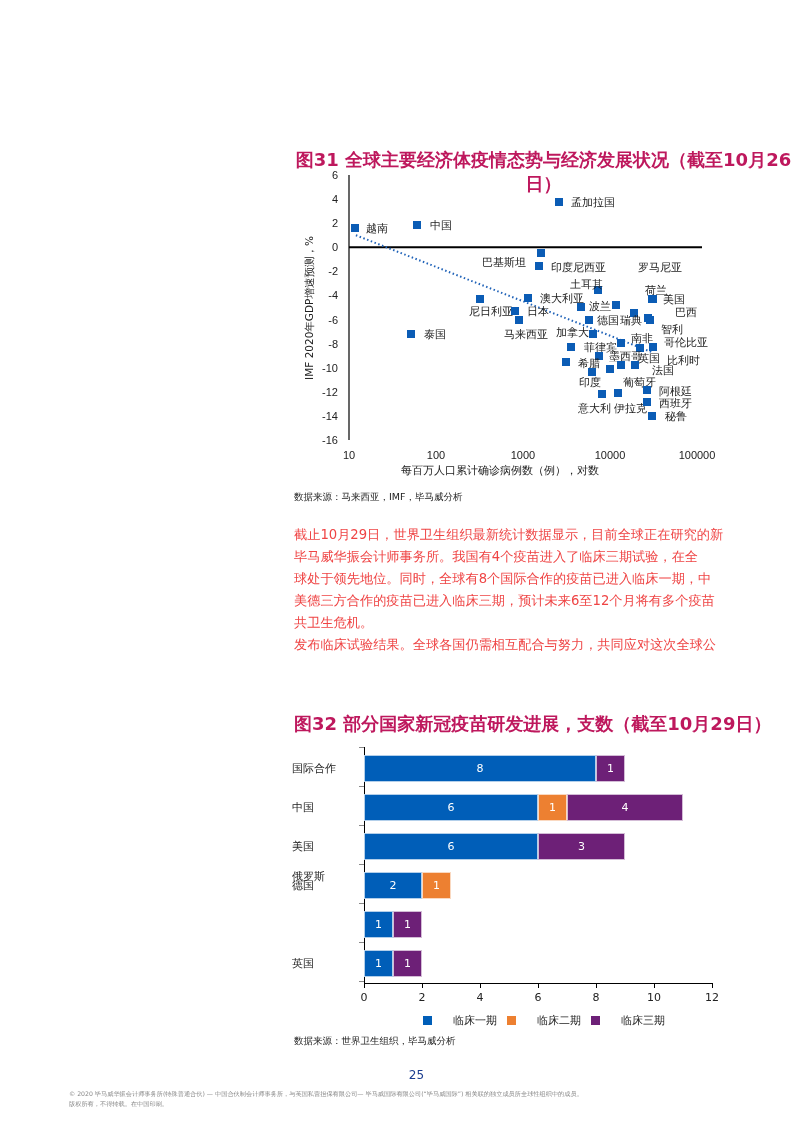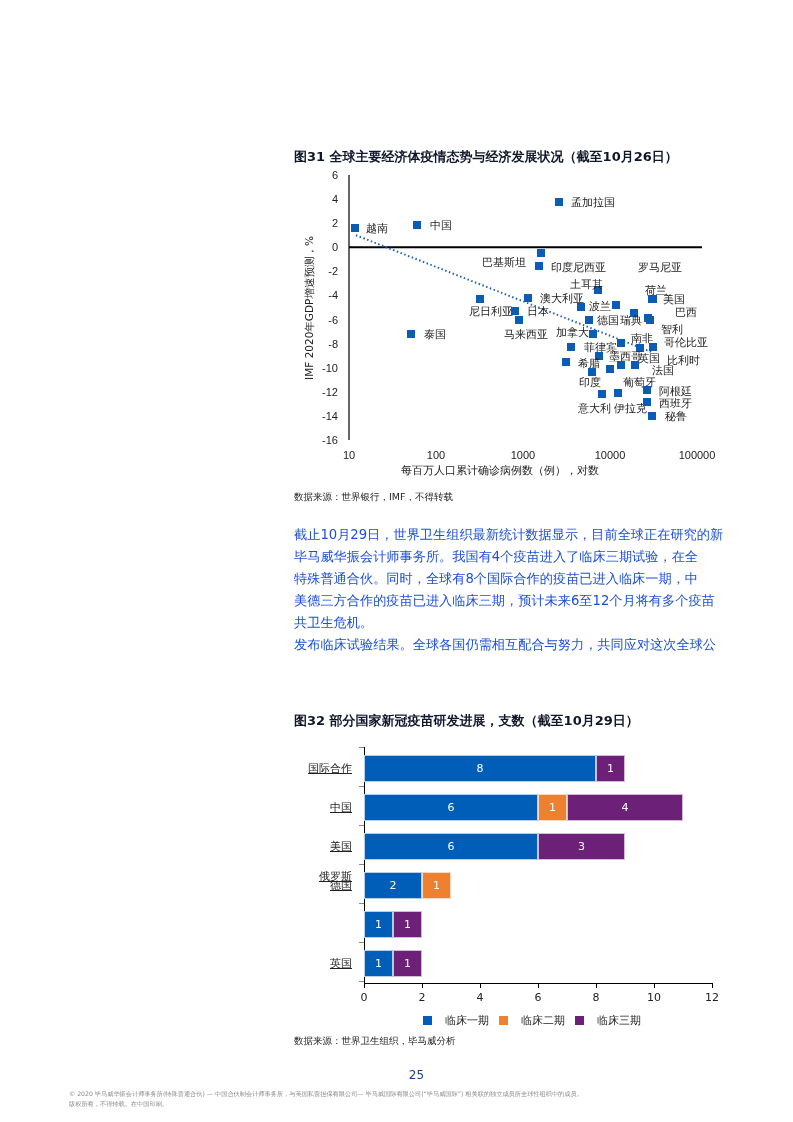--- a/index.html
+++ b/index.html
@@ -1,30 +1,30 @@
 <!DOCTYPE html>
 <html><head>
 <meta charset="utf-8">
 <style>
   html, body { margin:0; padding:0; background:#fff; }
   body { width:793px; height:1122px; position:relative; overflow:hidden;
          font-family:"DejaVu Sans", "Liberation Sans", sans-serif; color:#222; }
-  .fig-title { position:absolute; left:294px; font-size:13px; font-weight:bold; color:#0f172a; letter-spacing:0px;text-align:center; }
+  .fig-title { position:absolute; left:294px; font-size:18px; font-weight:bold; color:#be185d; letter-spacing:0px;text-align:center; }
   .source { position:absolute; left:294px; font-size:9.5px; color:#222; }
-  .para { position:absolute; left:294px; top:524px; width:450px; font-size:13.2px; line-height:22px; color:#1d4ed8; }
+  .para { position:absolute; left:294px; top:524px; width:450px; font-size:13.2px; line-height:22px; color:#ef4444; }
   .para div { white-space:nowrap; }
   #scatter { position:absolute; left:0; top:0; }
   .page-num { position:absolute; top:1068px; left:0; width:793px; text-align:center; font-size:12px; color:#1a3c8f;padding-left:20px; }
   .footer { position:absolute; left:69px; top:1089px; font-size:6.2px; color:#888; line-height:10px; white-space:nowrap; }
-  .bar-label { position:absolute; font-size:11px; color:#222; text-align:right; width:60px;text-decoration:underline; }
+  .bar-label { position:absolute; font-size:11px; color:#222; text-align:left; width:60px; }
   .bar-seg { position:absolute; height:27px; box-sizing:border-box; border:1px solid rgba(255,255,255,0.7);
              color:#fff; font-size:11px; display:flex; align-items:center; justify-content:center; }
   .xtick-label { position:absolute; font-size:11px; color:#222; width:20px; text-align:center; }
   .legend { position:absolute; top:1013px; left:423px; font-size:11px; display:flex; gap:10px; align-items:center; }
-  .legend-item { display:flex; align-items:center; gap:13px; }
+  .legend-item { display:flex; align-items:center; gap:21px; }
   .sw { width:9px; height:9px; display:inline-block; }
 </style>
 </head>
 <body>
 
 <div class="fig-title" style="top:148px;">图31 全球主要经济体疫情态势与经济发展状况（截至10月26日）</div>
 
 <svg id="scatter" width="793" height="500">
     <line x1="349" y1="175" x2="349" y2="440" stroke="#000" stroke-width="1.2"></line>
     <line x1="349" y1="247.27272727272725" x2="702" y2="247.27272727272725" stroke="#000" stroke-width="2"></line>
@@ -113,26 +113,26 @@
     <rect x="614" y="389" width="8" height="8" fill="#0b5cb5"></rect>
     <text x="614" y="412" font-size="11" fill="#222" font-family="DejaVu Sans, sans-serif">伊拉克</text>
     <rect x="643" y="386" width="8" height="8" fill="#0b5cb5"></rect>
     <text x="659" y="395" font-size="11" fill="#222" font-family="DejaVu Sans, sans-serif">阿根廷</text>
     <rect x="643" y="398" width="8" height="8" fill="#0b5cb5"></rect>
     <text x="659" y="407" font-size="11" fill="#222" font-family="DejaVu Sans, sans-serif">西班牙</text>
     <rect x="648" y="412" width="8" height="8" fill="#0b5cb5"></rect>
     <text x="665" y="420" font-size="11" fill="#222" font-family="DejaVu Sans, sans-serif">秘鲁</text>
   </svg>
 
-<div class="source" style="top:491px;">数据来源：世界银行，IMF，不得转载</div>
+<div class="source" style="top:491px;">数据来源：马来西亚，IMF，毕马威分析</div>
 
 <div class="para">
   <div>截止10月29日，世界卫生组织最新统计数据显示，目前全球正在研究的新</div>
   <div>毕马威华振会计师事务所。我国有4个疫苗进入了临床三期试验，在全</div>
-  <div>特殊普通合伙。同时，全球有8个国际合作的疫苗已进入临床一期，中</div>
+  <div>球处于领先地位。同时，全球有8个国际合作的疫苗已进入临床一期，中</div>
   <div>美德三方合作的疫苗已进入临床三期，预计未来6至12个月将有多个疫苗</div>
   <div>共卫生危机。</div>
   <div>发布临床试验结果。全球各国仍需相互配合与努力，共同应对这次全球公</div>
 </div>
 
 <div class="fig-title" style="top:712px;">图32 部分国家新冠疫苗研发进展，支数（截至10月29日）</div>
 
 <div id="barchart">
     <div style="position:absolute;left:364px;top:747px;width:1px;height:236px;background:#000"></div>
     <div style="position:absolute;left:364px;top:983px;width:348px;height:1px;background:#000"></div>

